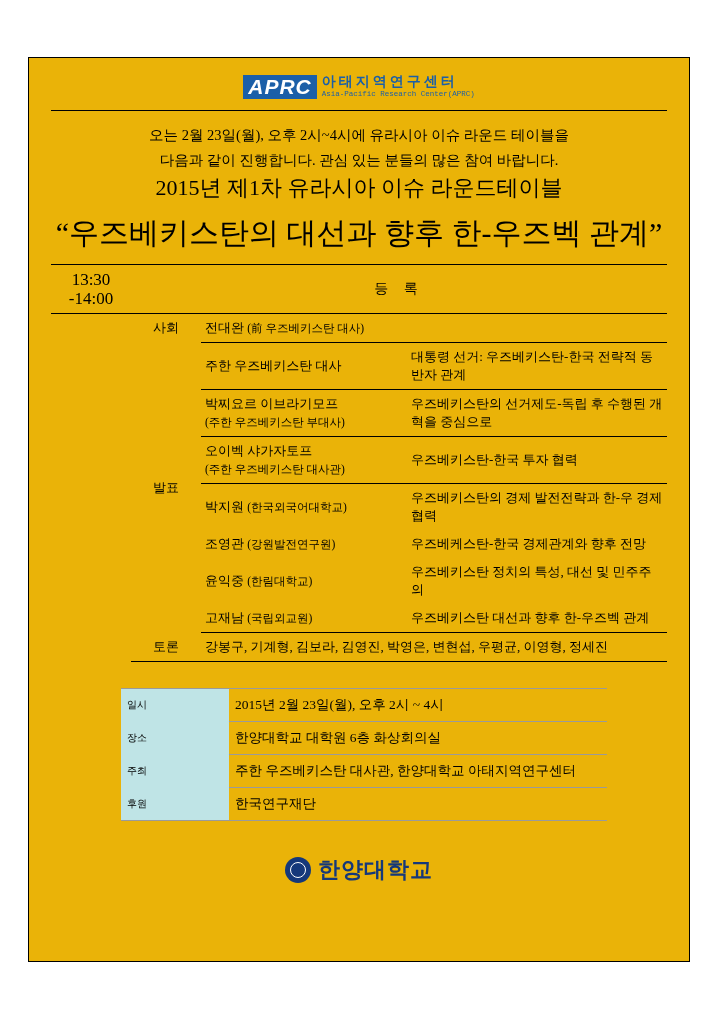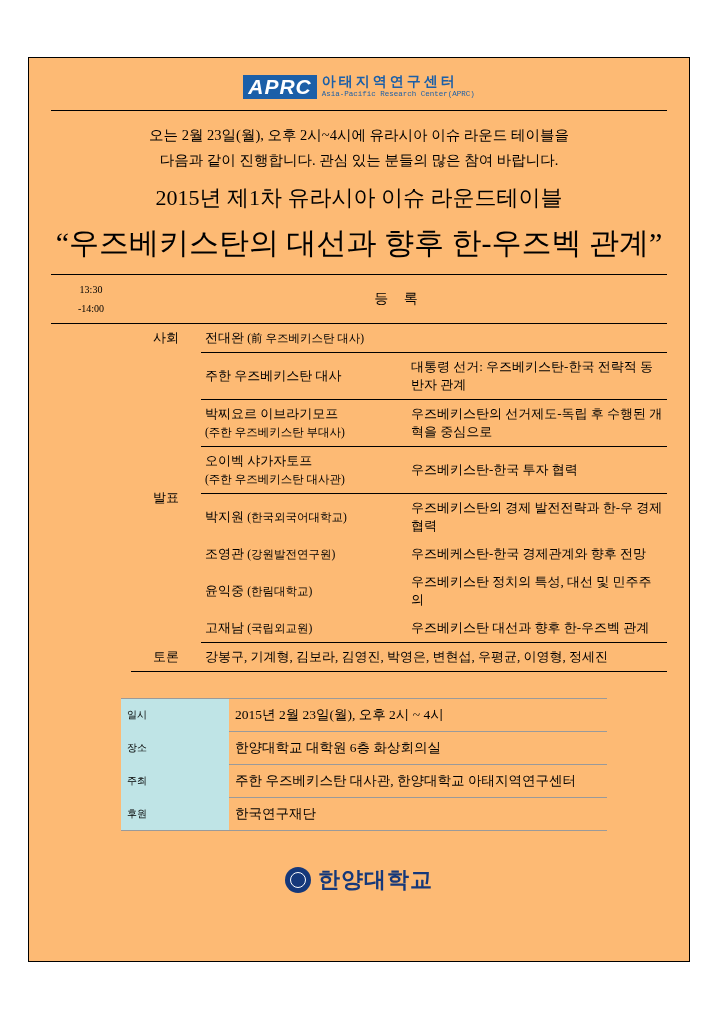--- a/index.html
+++ b/index.html
@@ -15,21 +15,21 @@
     position: relative;
   }
   .page {
     position: absolute;
     left: 28px;
     top: 57px;
     width: 662px;
     height: 905px;
     border: 1px solid #000000;
     box-sizing: border-box;
-    background: #fdba74;
+    background: #eab308;
   }
   .inner {
     position: absolute;
     left: 22px;
     top: 10px;
     width: 616px;
   }
 
   
   .logo-wrap {
@@ -88,21 +88,21 @@
     text-align: center;
     font-size: 14.5px;
     line-height: 25px;
   }
   .intro div { white-space: nowrap; }
 
   
   .title1 {
     text-align: center;
     font-size: 22px;
-    margin-top: 10px;
+    margin-top: 0;
     line-height: 30px;
     white-space: nowrap;
   }
   .title2 {
     text-align: center;
     font-size: 30px;
     margin-top: 15px;
     line-height: 30px;
     white-space: nowrap;
   }
@@ -115,21 +115,21 @@
     font-size: 13px;
   }
   table.program td {
     vertical-align: middle;
     padding: 5px 4px;
   }
   .line-bot td { border-bottom: 1px solid #000000; }
   .thick-top td { border-top: 1.6px solid #000000; }
   .thick-bot td { border-bottom: 1.6px solid #000000; }
 
-  .col-time { width: 72px; text-align: center; font-size: 10px; line-height: 19px; font-family: Liberation Serif, serif; }
+  .col-time { width: 72px; text-align: center; font-size: 17px; line-height: 19px; font-family: Liberation Serif, serif; }
   .col-role { width: 62px; text-align: center; font-size: 13px; }
   .col-name { width: 198px; text-align: left; padding-left: 6px; font-size: 13px; line-height: 18px; margin-top: 48px; }
   .col-topic { text-align: left; font-size: 13px; line-height: 18px; padding-left: 2px; }
 
   .reg {
     text-align: center;
     font-size: 14px;
     letter-spacing: 6px;
   }
   .sub { font-size: 11.5px; }

